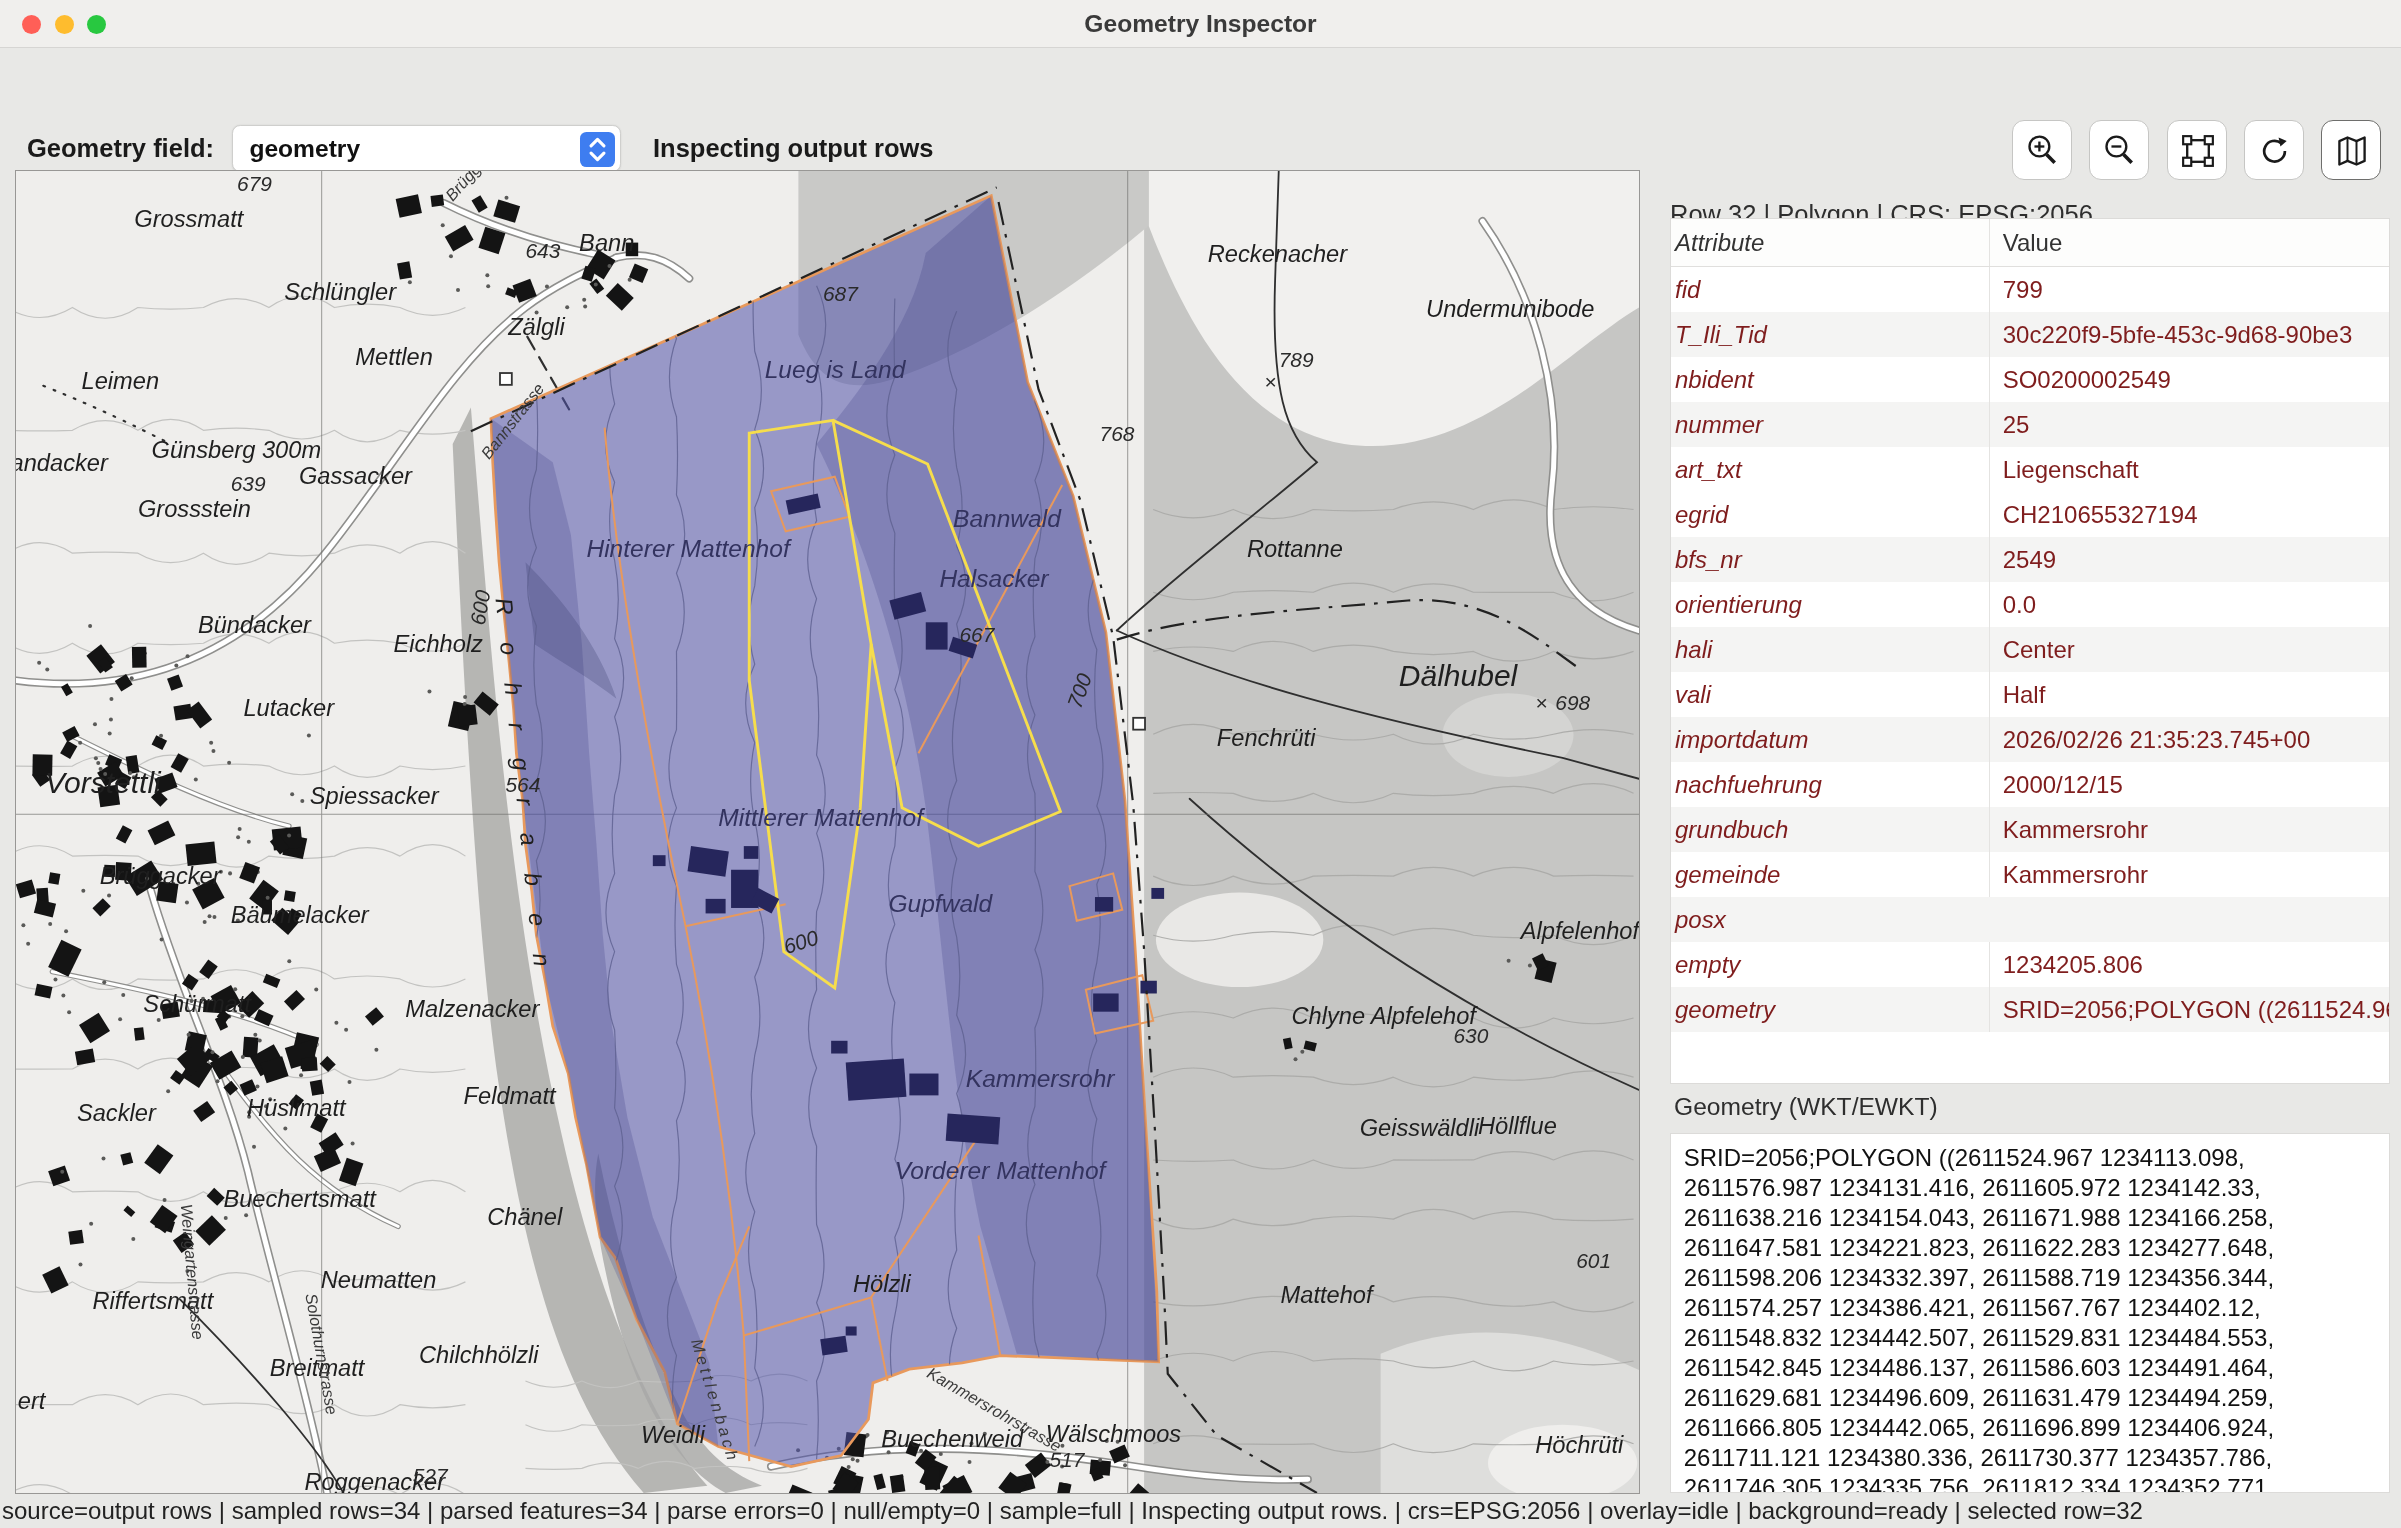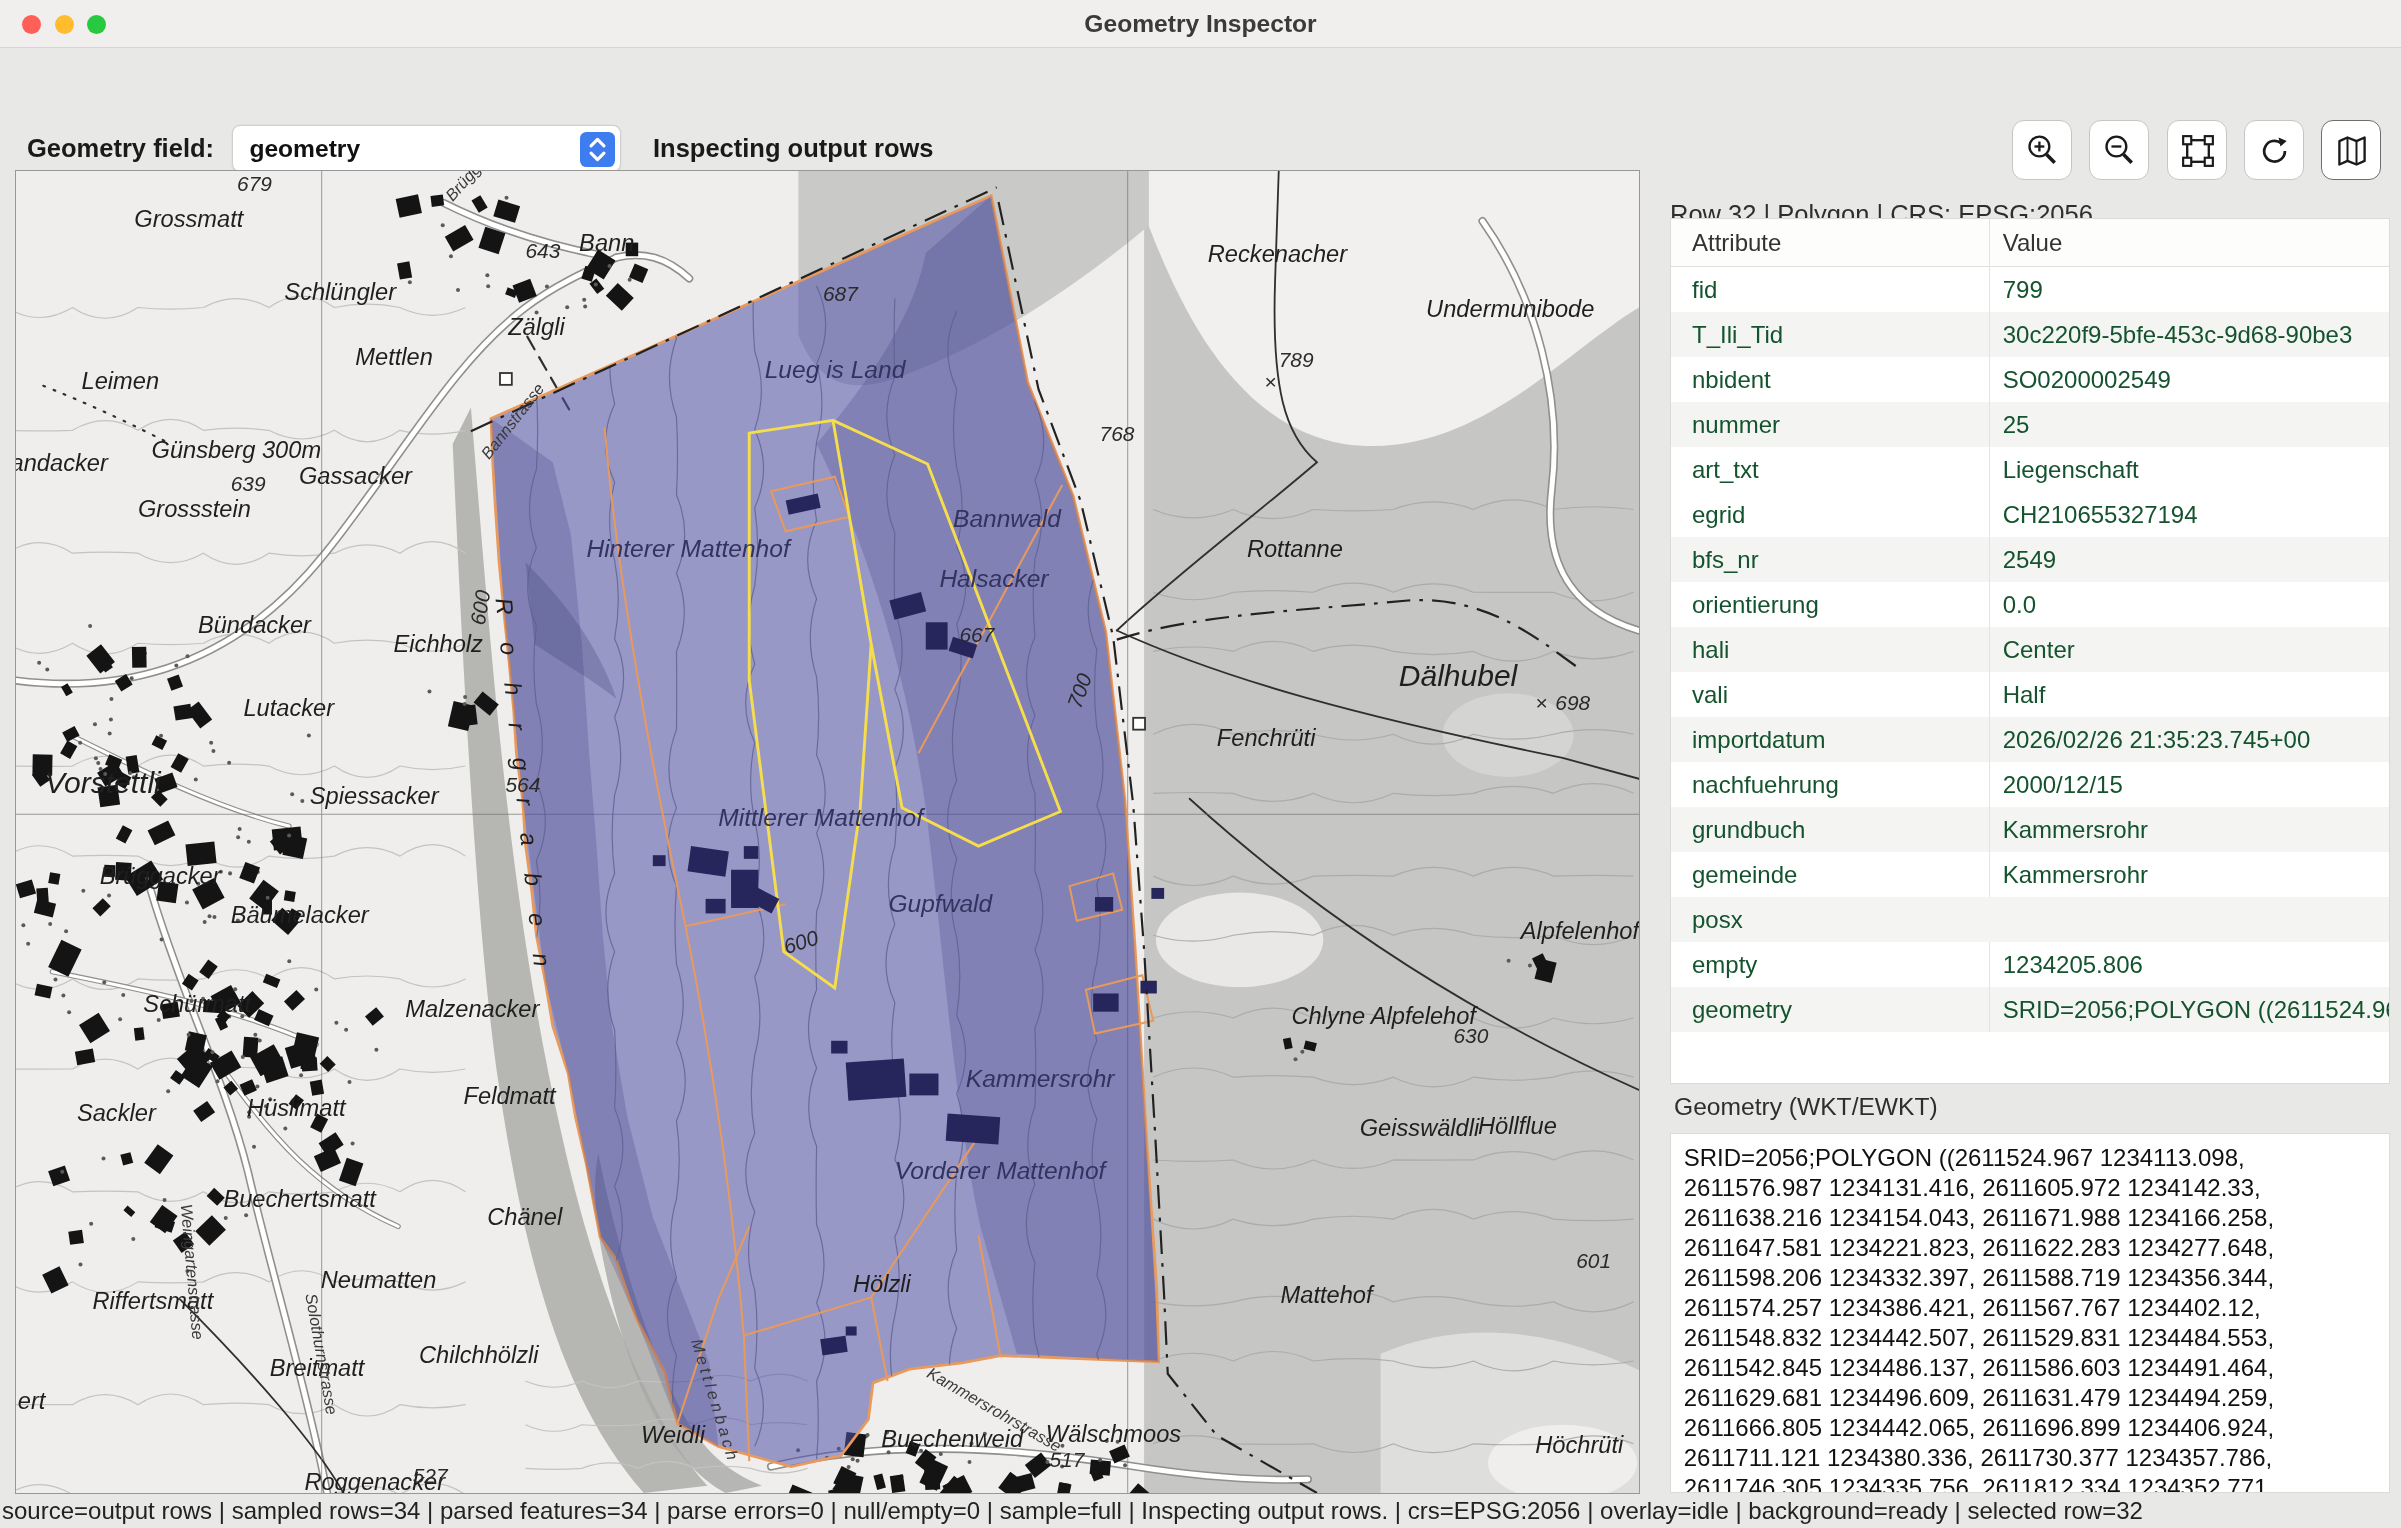--- a/index.html
+++ b/index.html
@@ -36,22 +36,22 @@
   text.le{font-style:italic;font-size:23px;fill:#2a2a2a;}
   text.ls{font-style:italic;font-size:18px;fill:#3a3a3a;}
   
   .paneltitle{position:absolute;left:1670px;top:176px;font-size:25.5px;color:#2e2e2e;margin-top:24px;}
   .attrtable{position:absolute;left:1670px;top:218px;width:720px;height:866px;background:#fff;
              border:0.9px solid #dcdbd9;box-sizing:border-box;overflow:hidden;}
   .ahead{display:flex;height:47px;border-bottom:0.9px solid #e0dfdd;background:#fdfdfc;}
   .ahead .acell{line-height:47px;color:#333;}
   .arow{display:flex;height:45px;}
   .arow.alt{background:#f4f4f3;}
-  .acell{font-size:24px;color:#14532d;line-height:45px;white-space:nowrap;overflow:hidden;}
-  .acell.name{width:318px;padding-left:21px;box-sizing:border-box;flex:none;}
+  .acell{font-size:24px;color:#7f1d1d;line-height:45px;white-space:nowrap;overflow:hidden;}
+  .acell.name{width:318px;padding-left:4px;box-sizing:border-box;flex:none;font-style:italic;}
   .acell.val{flex:1;padding-left:12.7px;border-left:0.9px solid #e4e3e1;box-sizing:border-box;}
   .wktlabel{position:absolute;left:1674px;top:1093px;font-size:24.6px;color:#2e2e2e;}
   .wktbox{position:absolute;left:1670px;top:1133px;width:720px;height:360px;background:#fff;
           border:0.9px solid #dcdbd9;box-sizing:border-box;padding:9px 12.7px;font-size:24px;
           line-height:30px;color:#111;overflow:hidden;word-break:normal;}
   
   .statusbar{position:absolute;left:0;top:1493px;width:2401px;height:35px;line-height:35px;
              padding-left:2px;font-size:24px;color:#222;box-sizing:border-box;}
 </style>
 </head>

